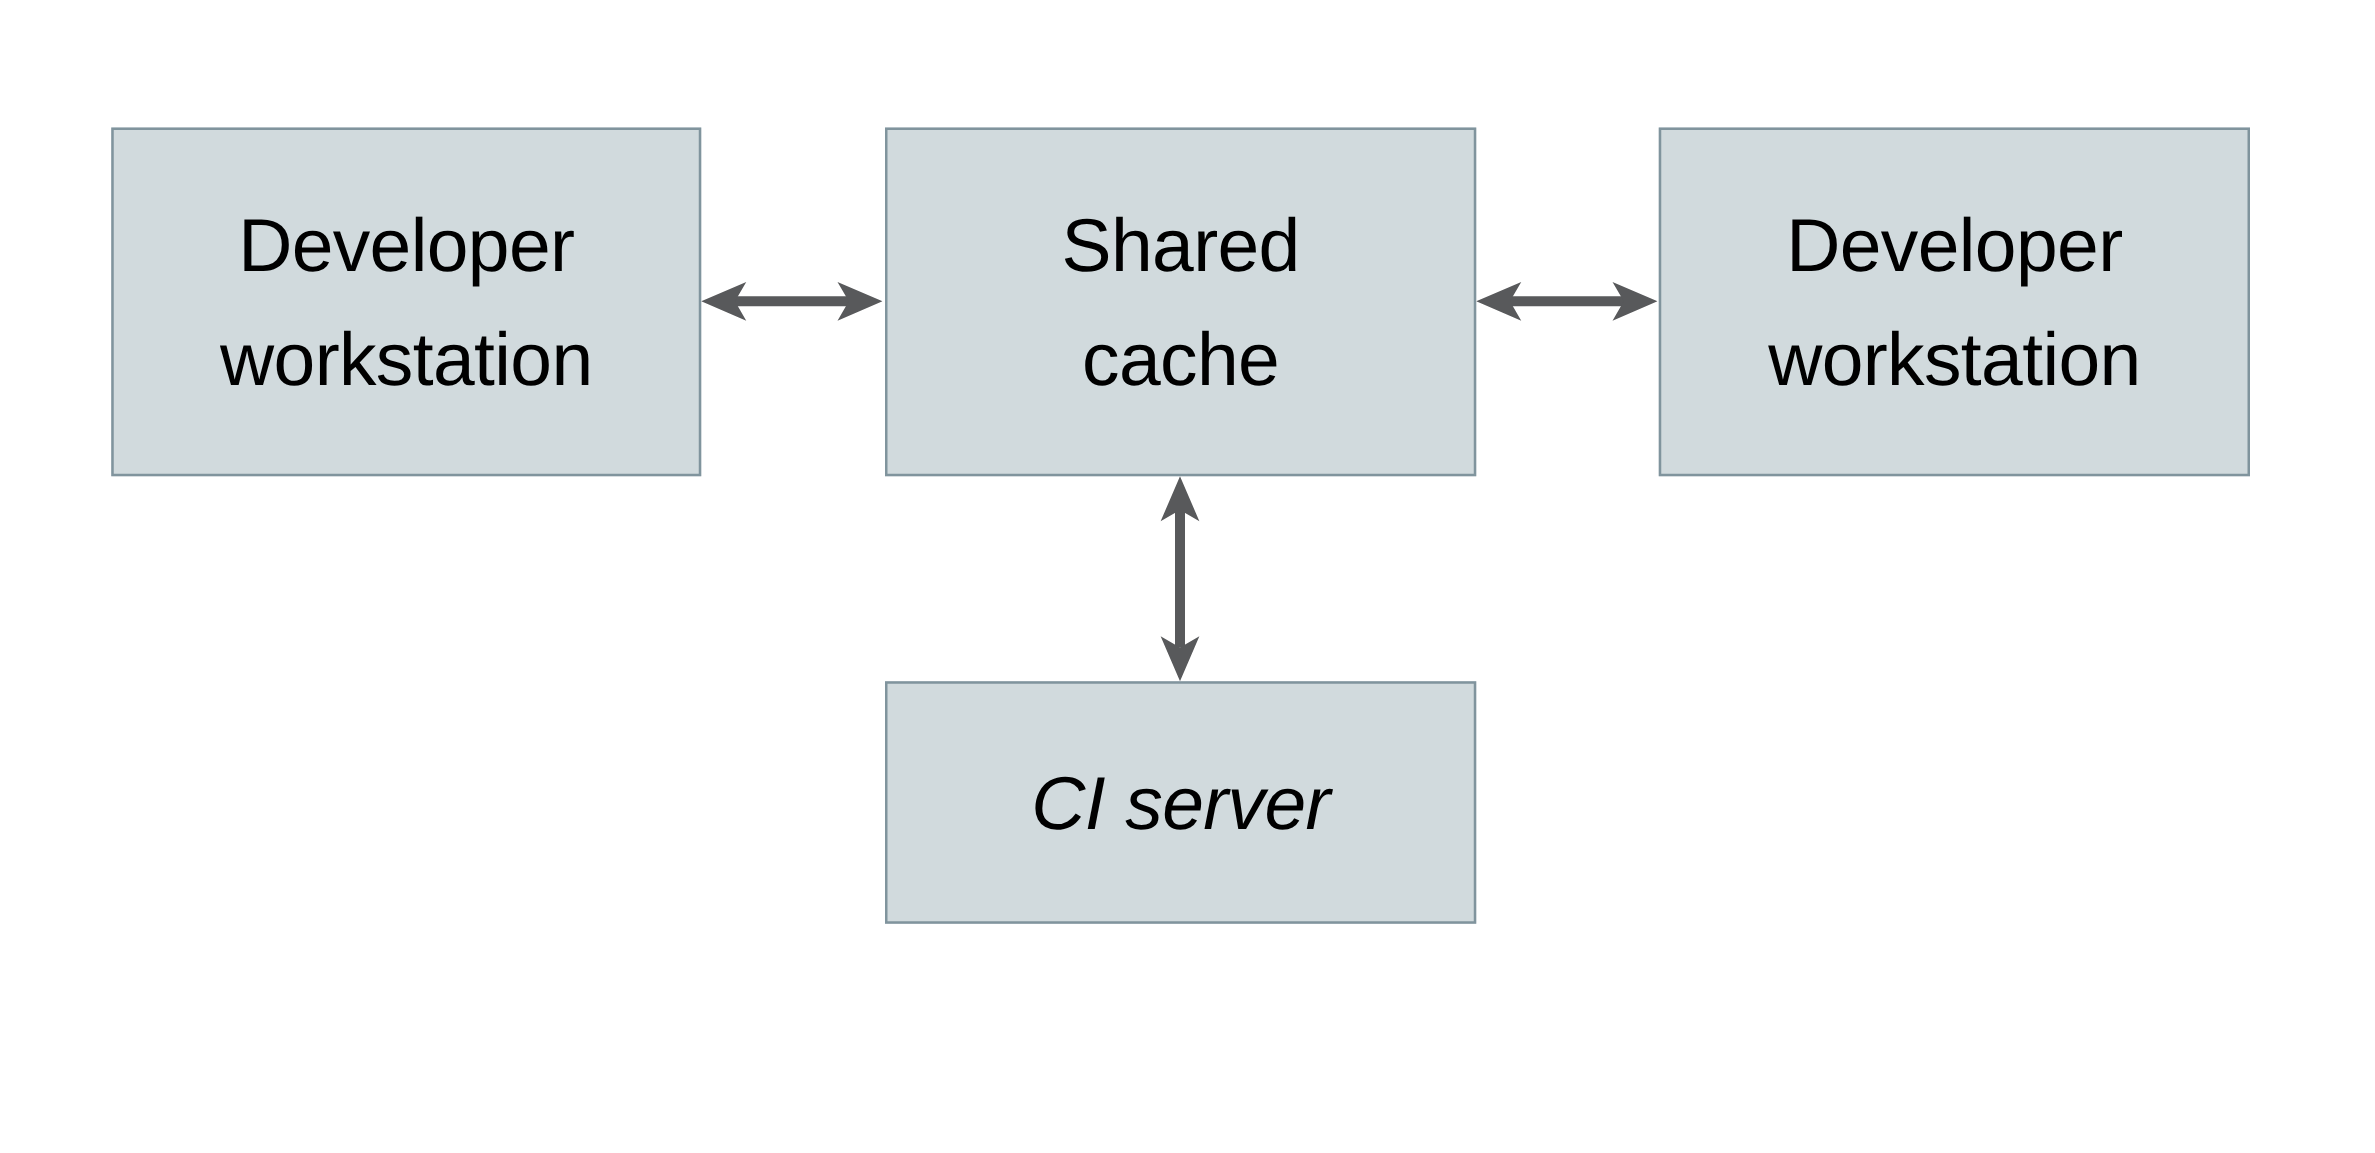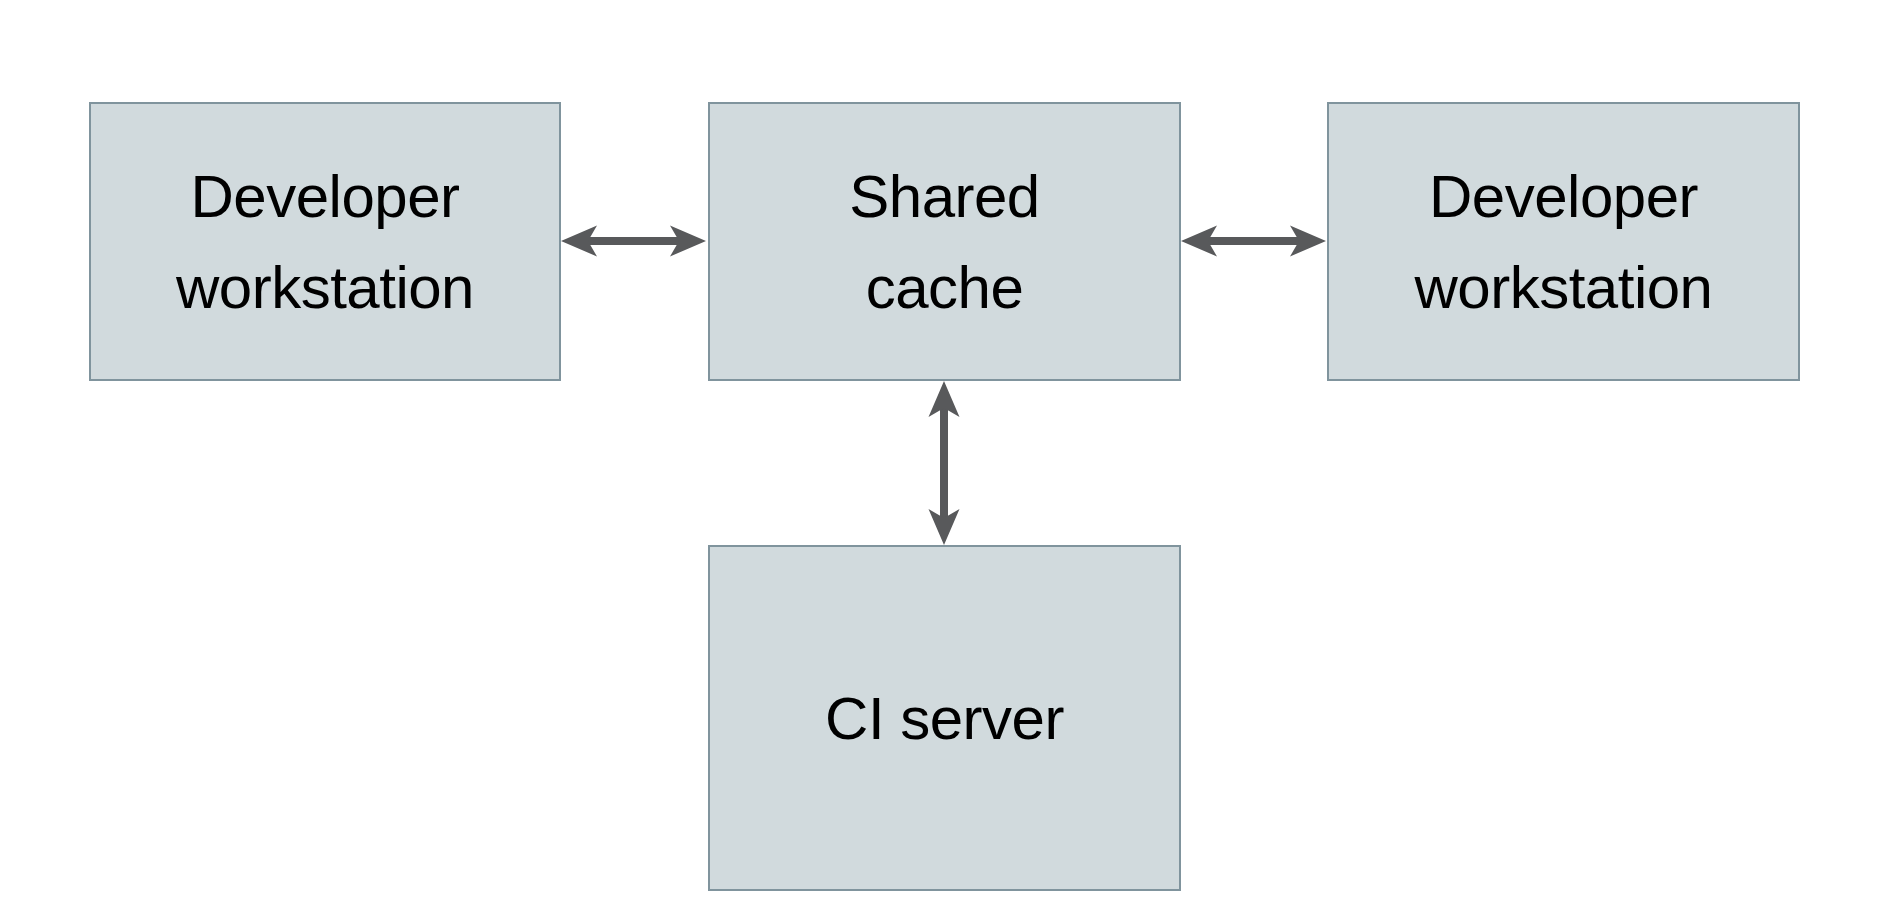--- a/index.html
+++ b/index.html
@@ -28,21 +28,21 @@
   .node-label {
     white-space: pre-line;
     font-size: 60px;
     line-height: 91px;
     letter-spacing: -0.5px;
     color: var(--text, #000000);
   }
   #node-left-workstation  { left: 89px;   top: 102px; width: 472px; height: 279px; }
   #node-shared-cache      { left: 708px;  top: 102px; width: 473px; height: 279px; }
   #node-right-workstation { left: 1327px; top: 102px; width: 473px; height: 279px; }
-  #node-ci-server         { left: 708px;  top: 545px; width: 473px; height: 346px; }
+  #node-ci-server         { left: 708px;  top: 545px; width: 473px; height: 194px; font-style: italic; }
 
   .arrow { position: absolute; display: block; }
   #arrow-left-cache  { left: 561px;  top: 221px; }
   #arrow-cache-right { left: 1181px; top: 221px; }
   #arrow-cache-ci    { left: 924px;  top: 381px; }
 </style>
 </head>
 <body>
 
 <div class="canvas">

